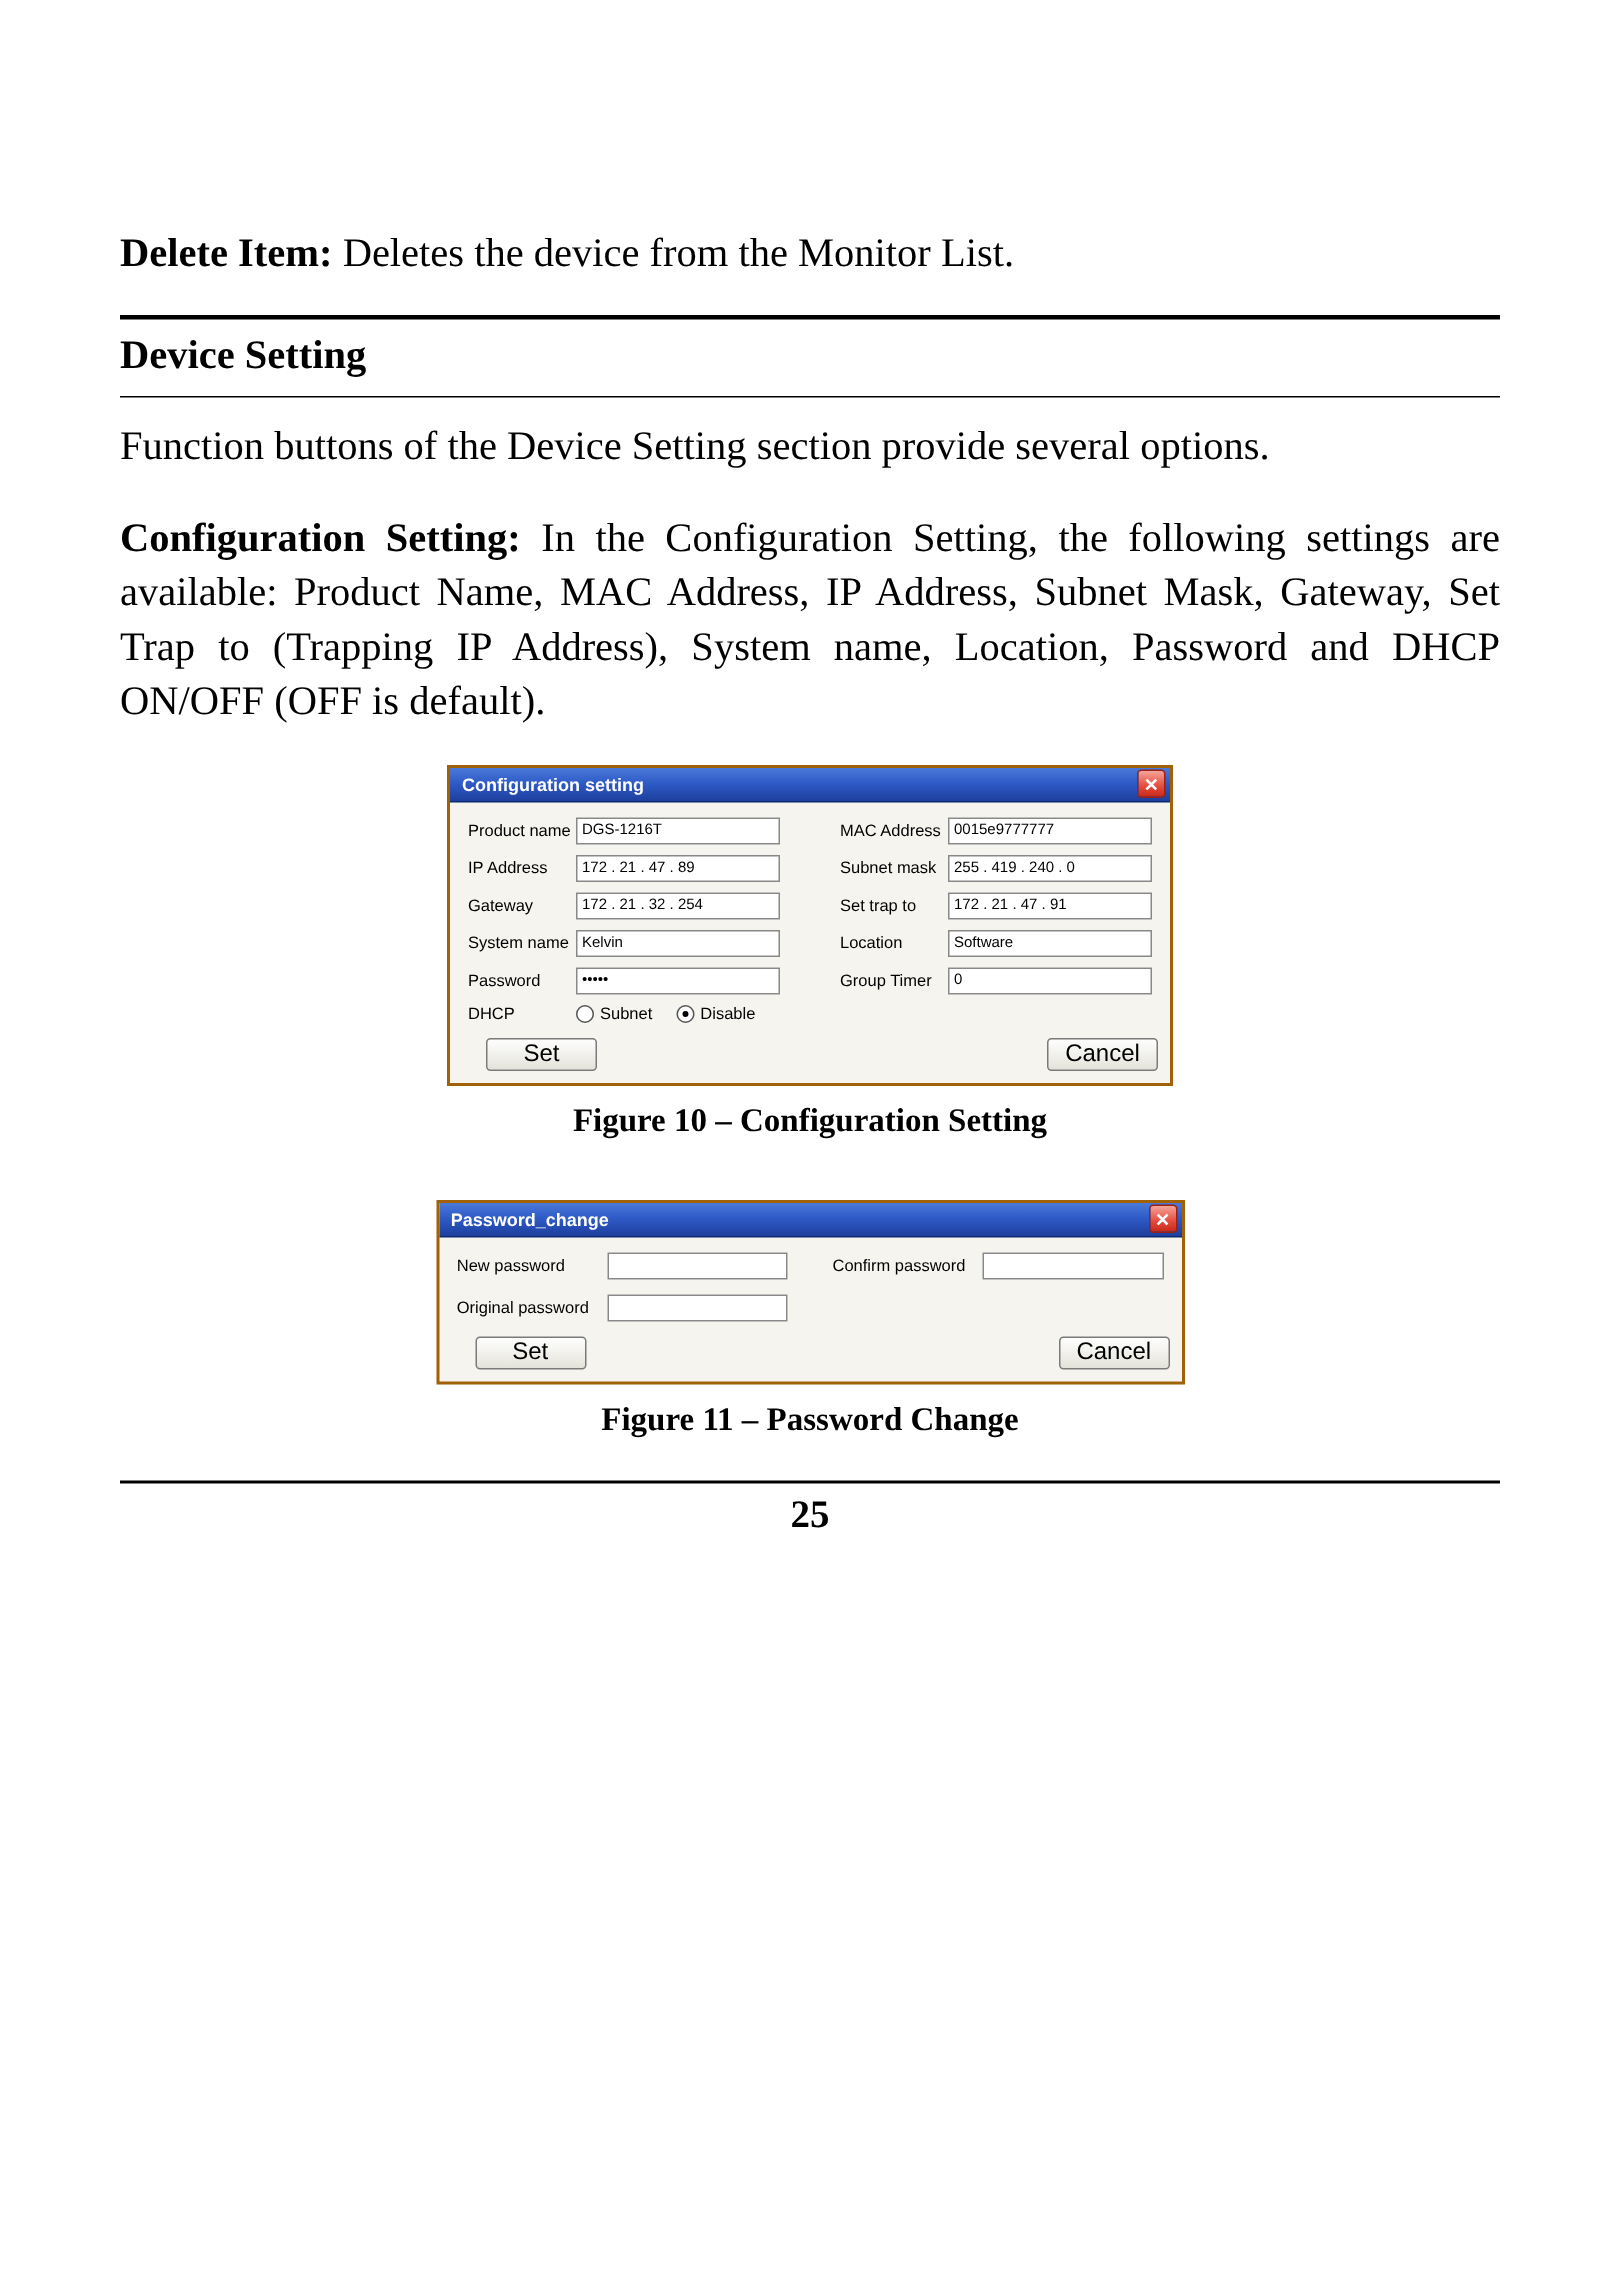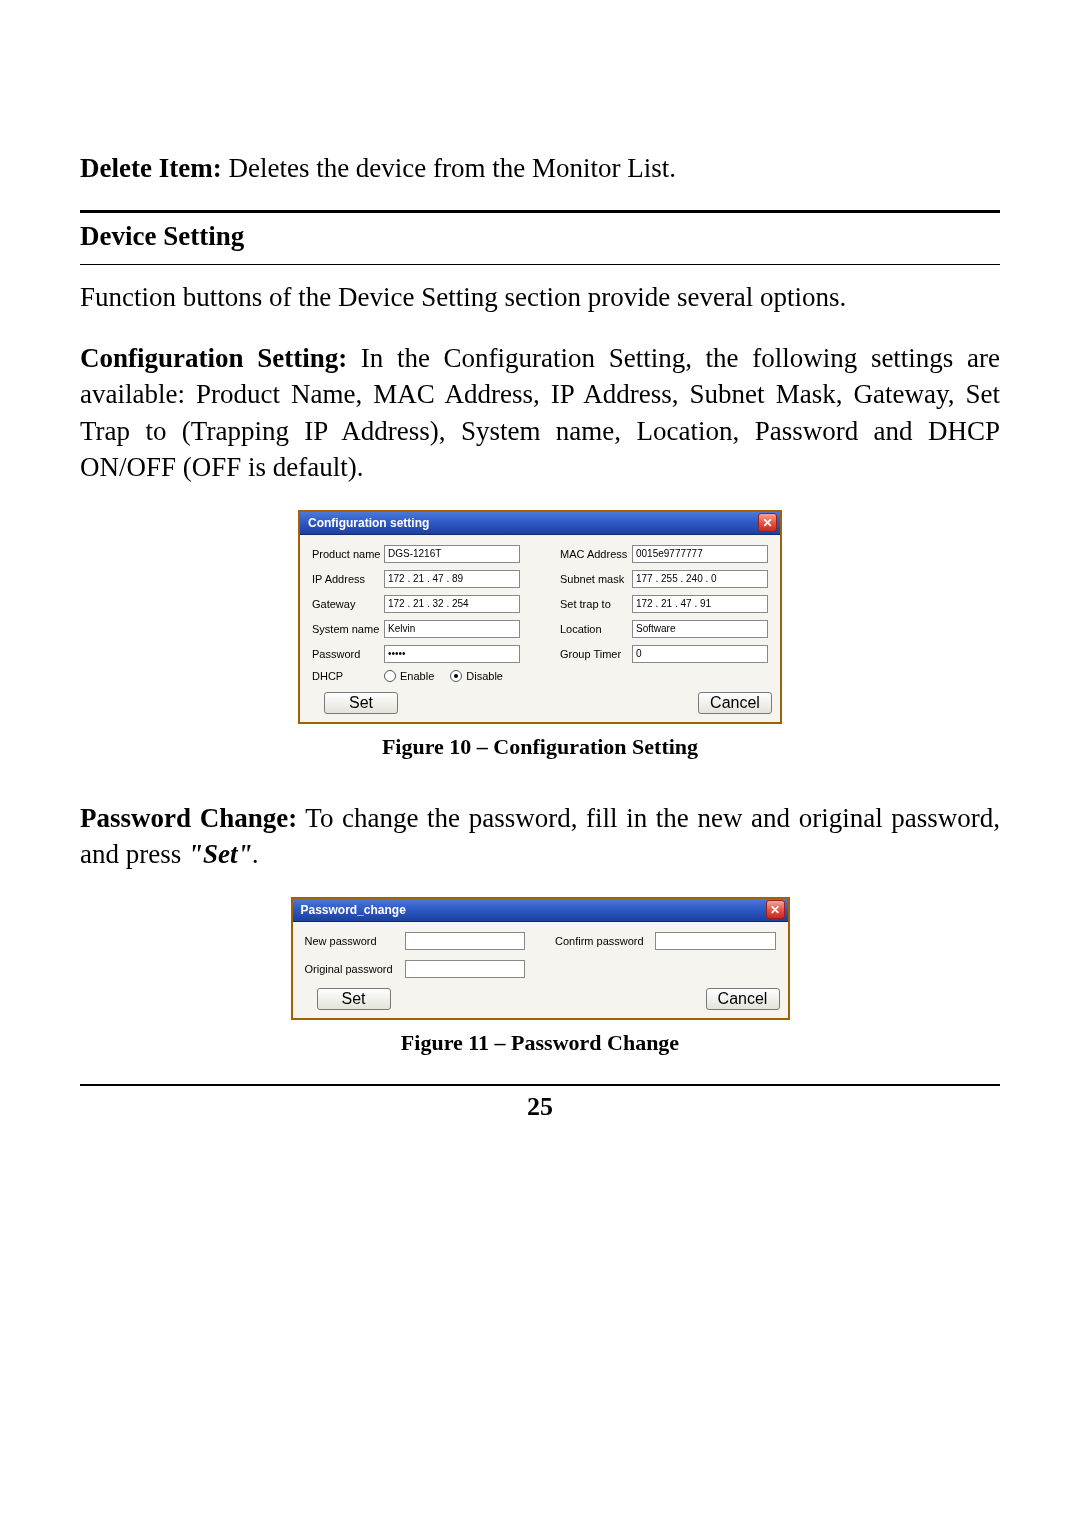--- a/index.html
+++ b/index.html
@@ -193,21 +193,21 @@
         <div class="cfg-label">Product name</div>
         <div class="cfg-field">DGS-1216T</div>
         <div></div>
         <div class="cfg-label">MAC Address</div>
         <div class="cfg-field">0015e9777777</div>
 
         <div class="cfg-label">IP Address</div>
         <div class="cfg-field">172 . 21 . 47 . 89</div>
         <div></div>
         <div class="cfg-label">Subnet mask</div>
-        <div class="cfg-field">177 . 255 . 240 . 0</div>
+        <div class="cfg-field">255 . 419 . 240 . 0</div>
 
         <div class="cfg-label">Gateway</div>
         <div class="cfg-field">172 . 21 . 32 . 254</div>
         <div></div>
         <div class="cfg-label">Set trap to</div>
         <div class="cfg-field">172 . 21 . 47 . 91</div>
 
         <div class="cfg-label">System name</div>
         <div class="cfg-field">Kelvin</div>
         <div></div>
@@ -217,40 +217,37 @@
         <div class="cfg-label">Password</div>
         <div class="cfg-field">•••••</div>
         <div></div>
         <div class="cfg-label">Group Timer</div>
         <div class="cfg-field">0</div>
 
         <div class="cfg-label">DHCP</div>
         <div class="cfg-radio" style="grid-column: 2 / span 4;">
           <span class="r">
               <span class="dot"></span>
-              <span>Enable</span>
+              <span>Subnet</span>
             </span>
           <span class="r">
               <span class="dot sel"></span>
               <span>Disable</span>
             </span>
         </div>
       </div>
     </div>
     <div class="dlg-buttons">
       <span class="xp-button">Set</span>
       <span class="xp-button">Cancel</span>
     </div>
   </div>
 
   <div class="caption">Figure 10 – Configuration Setting</div>
 
-  <p class="p">
-    <span class="bold">Password Change:</span><span> To change the password, fill in the new and original password, and press </span><span class="boldit">"Set"</span><span class="italic">.</span>
-  </p>
 
   <div class="dialog dlg-pwd">
     <div class="titlebar">
       <span>Password_change</span>
       <span class="closebtn">✕</span>
     </div>
     <div class="body">
       <div class="pwd-grid">
         <div class="cfg-label">New password</div>
         <div class="cfg-field"></div>

